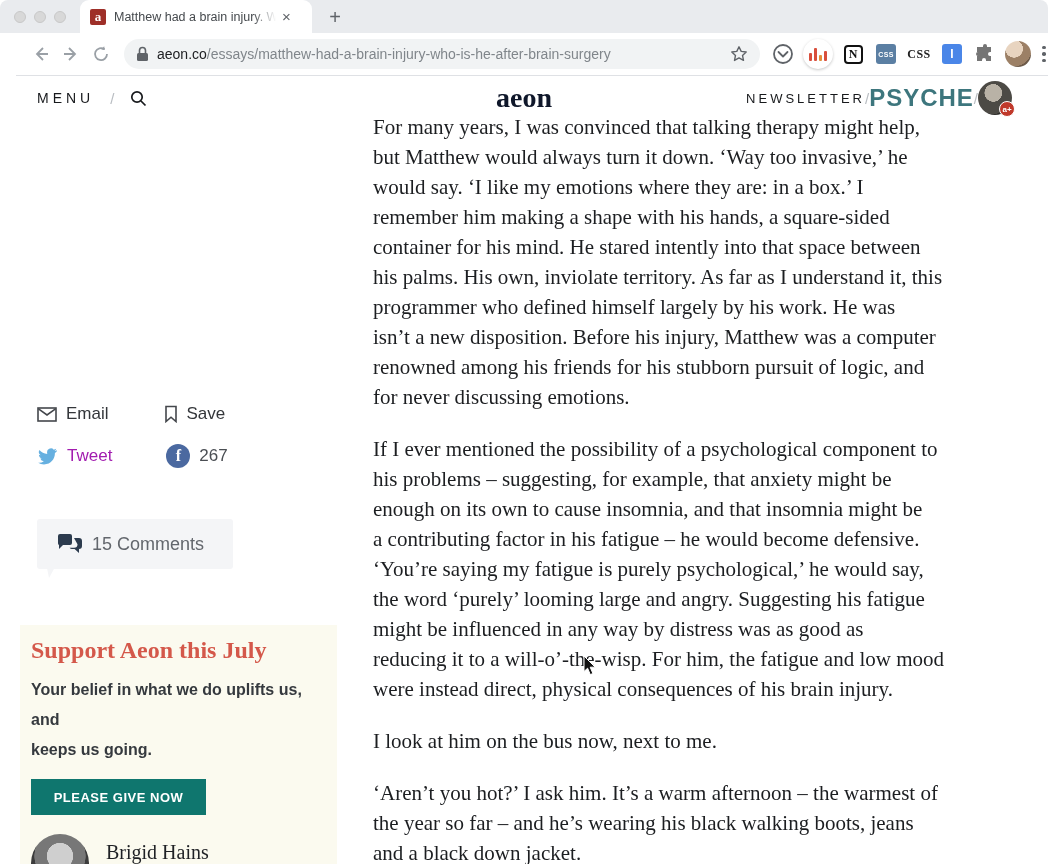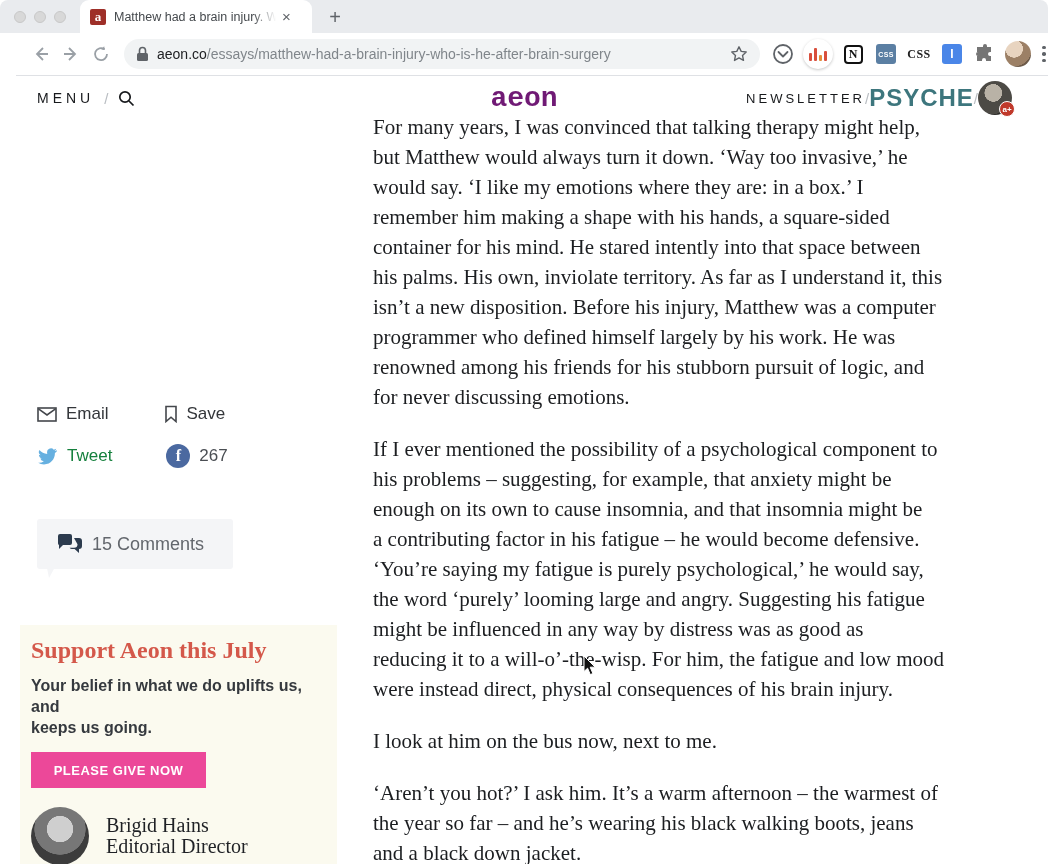--- a/index.html
+++ b/index.html
@@ -51,58 +51,58 @@
   .bluei { width:20px; height:20px; background:#4a86e8; border-radius:3px; color:#fff;
            font-size:12px; font-weight:bold; display:flex; align-items:center; justify-content:center; }
   .tb-avatar { width:26px; height:26px; border-radius:50%;
                background:radial-gradient(circle at 35% 30%, #e8d4c0 0 35%, #9c8066 36% 70%, #6d5a49 71%); }
   .kebab { display:flex; flex-direction:column; gap:3px; margin-left:4px; }
   .kebab i { width:3.5px; height:3.5px; border-radius:50%; background:#5f6368; display:block; }
 
   
   .site-header { position:absolute; top:76px; left:0; width:1048px; height:44px; background:#fff; z-index:6;
                  display:flex; align-items:center; }
-  .menu-group { position:absolute; left:37px; display:flex; align-items:center; gap:10px; }
+  .menu-group { position:absolute; left:37px; display:flex; align-items:center; gap:16px; }
   .menu-label { font-size:14px; letter-spacing:4px; color:#17191c; font-weight:500; }
   .hdr-slash { color:#b9bdc2; font-size:15px; }
   .aeon-logo { position:absolute; left:50%; transform:translateX(-50%);
-               font-family:Liberation Mono, monospace; font-weight:bold; font-size:28px;
-               color:#701a75; letter-spacing:0; }
+               font-family:Liberation Serif, serif; font-weight:bold; font-size:28px;
+               color:#0f172a; letter-spacing:0; }
   .hdr-right { position:absolute; right:36px; display:flex; align-items:center; gap:0; }
   .newsletter { font-size:13px; letter-spacing:3px; color:#17191c; font-weight:500; }
   .psyche { font-size:24px; font-weight:bold; letter-spacing:1px; color:#3d767d; }
   .hdr-avatar { position:relative; width:34px; height:34px; border-radius:50%;
                 background:radial-gradient(circle at 45% 35%, #b9b2a6 0 30%, #4c4a45 31% 72%, #2d2c29 73%); }
   .hdr-badge { position:absolute; right:-3px; bottom:-2px; width:16px; height:16px; border-radius:50%;
                background:#c0392b; color:#fff; font-size:8px; font-weight:bold;
                display:flex; align-items:center; justify-content:center; border:1px solid #fff; }
 
   
   .page { position:absolute; top:120px; left:0; width:1048px; height:744px; overflow:hidden; background:#fff; }
 
   .share-row1 { position:absolute; left:37px; top:284px; display:flex; gap:55px; }
   .share-row2 { position:absolute; left:37px; top:324px; display:flex; gap:54px; }
   .share-item { display:flex; align-items:center; gap:9px; font-size:17px; color:#33363a; }
-  .share-item.tweet { color:#15803d; }
+  .share-item.tweet { color:#a21caf; }
   .fb-badge { width:24px; height:24px; border-radius:50%; background:#4b69a0; color:#fff;
               font-family:"Liberation Serif", serif; font-weight:bold; font-size:16px;
               display:flex; align-items:center; justify-content:center; }
   .fb-count { color:#4a4e53; font-size:17px; }
 
   .comments-box { position:absolute; left:37px; top:399px; width:196px; height:50px; background:#f4f5f7;
                   border-radius:3px; display:flex; align-items:center; padding-left:20px; gap:9px; }
   .comments-box::after { content:""; position:absolute; left:8px; bottom:-20px;
                          border:11px solid transparent; border-top:20px solid #f4f5f7; border-left-width:4px; }
   .comments-label { color:#63676d; font-size:18px; }
 
   .support-box { position:absolute; left:20px; top:505px; width:317px; height:260px; background:#fbfaef;
                  padding:12px 11px; }
   .support-title { font-family:"Liberation Serif", serif; font-weight:bold; font-size:24px; color:#d4584a; }
-  .support-body { margin-top:11px; font-size:16px; font-weight:bold; color:#35393e; line-height:21px; }
-  .give-btn { margin-top:14px; margin-left:0; width:175px; height:36px; background:#ec4899; border:none;
+  .support-body { margin-top:11px; font-size:16px; font-weight:bold; color:#35393e; line-height:30px; }
+  .give-btn { margin-top:14px; margin-left:0; width:175px; height:36px; background:#0f766e; border:none;
               color:#fff; font-family:"Liberation Sans", sans-serif; font-weight:bold; font-size:13px;
               letter-spacing:.5px; display:flex; align-items:center; justify-content:center; }
   .author { margin-top:19px; display:flex; align-items:center; gap:17px; }
   .author-avatar { width:58px; height:58px; border-radius:50%; flex:0 0 58px;
                    background:radial-gradient(circle at 50% 38%, #cfcfcf 0 28%, #777 29% 55%, #3c3c3c 56% 80%, #e9e9e9 81%); }
   .author-text { font-family:"Liberation Serif", serif; font-size:20px; color:#1f2125; line-height:21px; }
 
   .article { position:absolute; left:373px; top:-8px; width:660px; }
   .para { margin-bottom:22px; }
   .tline { font-family:"Liberation Serif", serif; font-size:21px; line-height:30px; color:#1c1e21;
@@ -274,22 +274,22 @@
     </div>
 
     <div class="article">
         <div class="para">
           <div class="tline">For many years, I was convinced that talking therapy might help,</div>
           <div class="tline">but Matthew would always turn it down. ‘Way too invasive,’ he</div>
           <div class="tline">would say. ‘I like my emotions where they are: in a box.’ I</div>
           <div class="tline">remember him making a shape with his hands, a square-sided</div>
           <div class="tline">container for his mind. He stared intently into that space between</div>
           <div class="tline">his palms. His own, inviolate territory. As far as I understand it, this</div>
+          <div class="tline">programmer who defined himself largely by his work. He was</div>
           <div class="tline">isn’t a new disposition. Before his injury, Matthew was a computer</div>
-          <div class="tline">programmer who defined himself largely by his work. He was</div>
           <div class="tline">renowned among his friends for his stubborn pursuit of logic, and</div>
           <div class="tline">for never discussing emotions.</div>
         </div>
         <div class="para">
           <div class="tline">If I ever mentioned the possibility of a psychological component to</div>
           <div class="tline">his problems – suggesting, for example, that anxiety might be</div>
           <div class="tline">enough on its own to cause insomnia, and that insomnia might be</div>
           <div class="tline">a contributing factor in his fatigue – he would become defensive.</div>
           <div class="tline">‘You’re saying my fatigue is purely psychological,’ he would say,</div>
           <div class="tline">the word ‘purely’ looming large and angry. Suggesting his fatigue</div>

